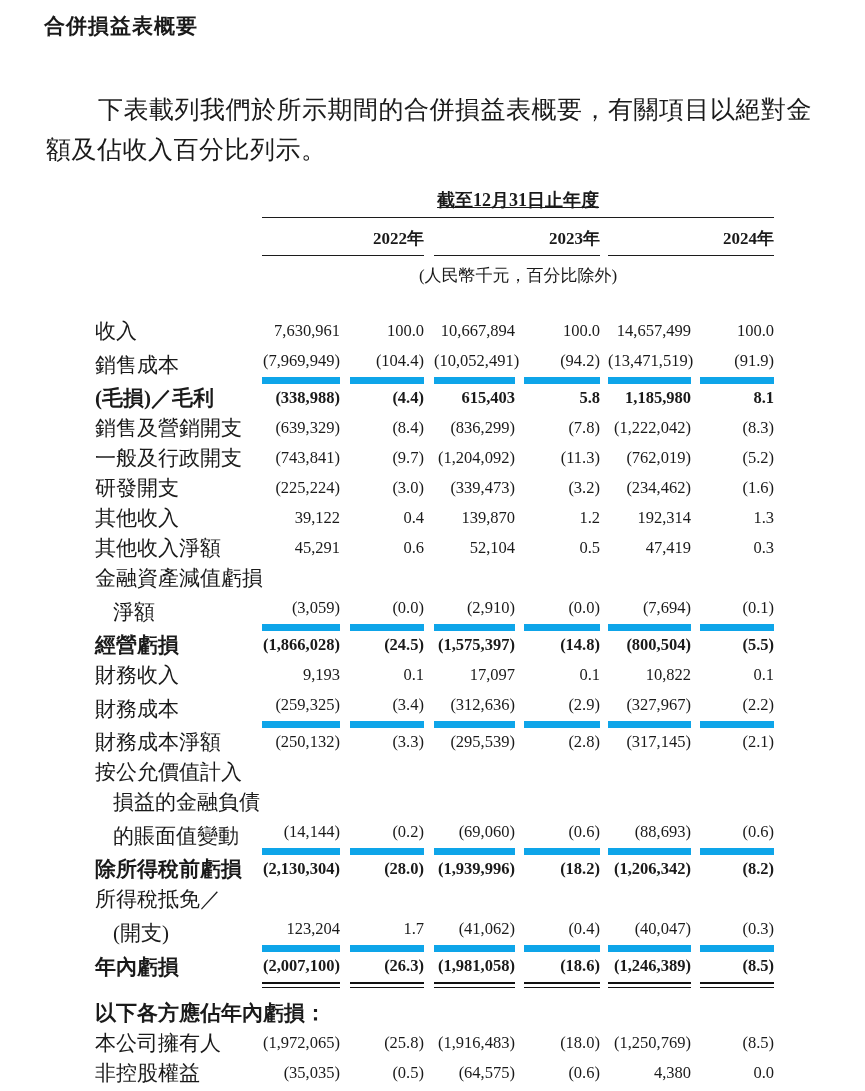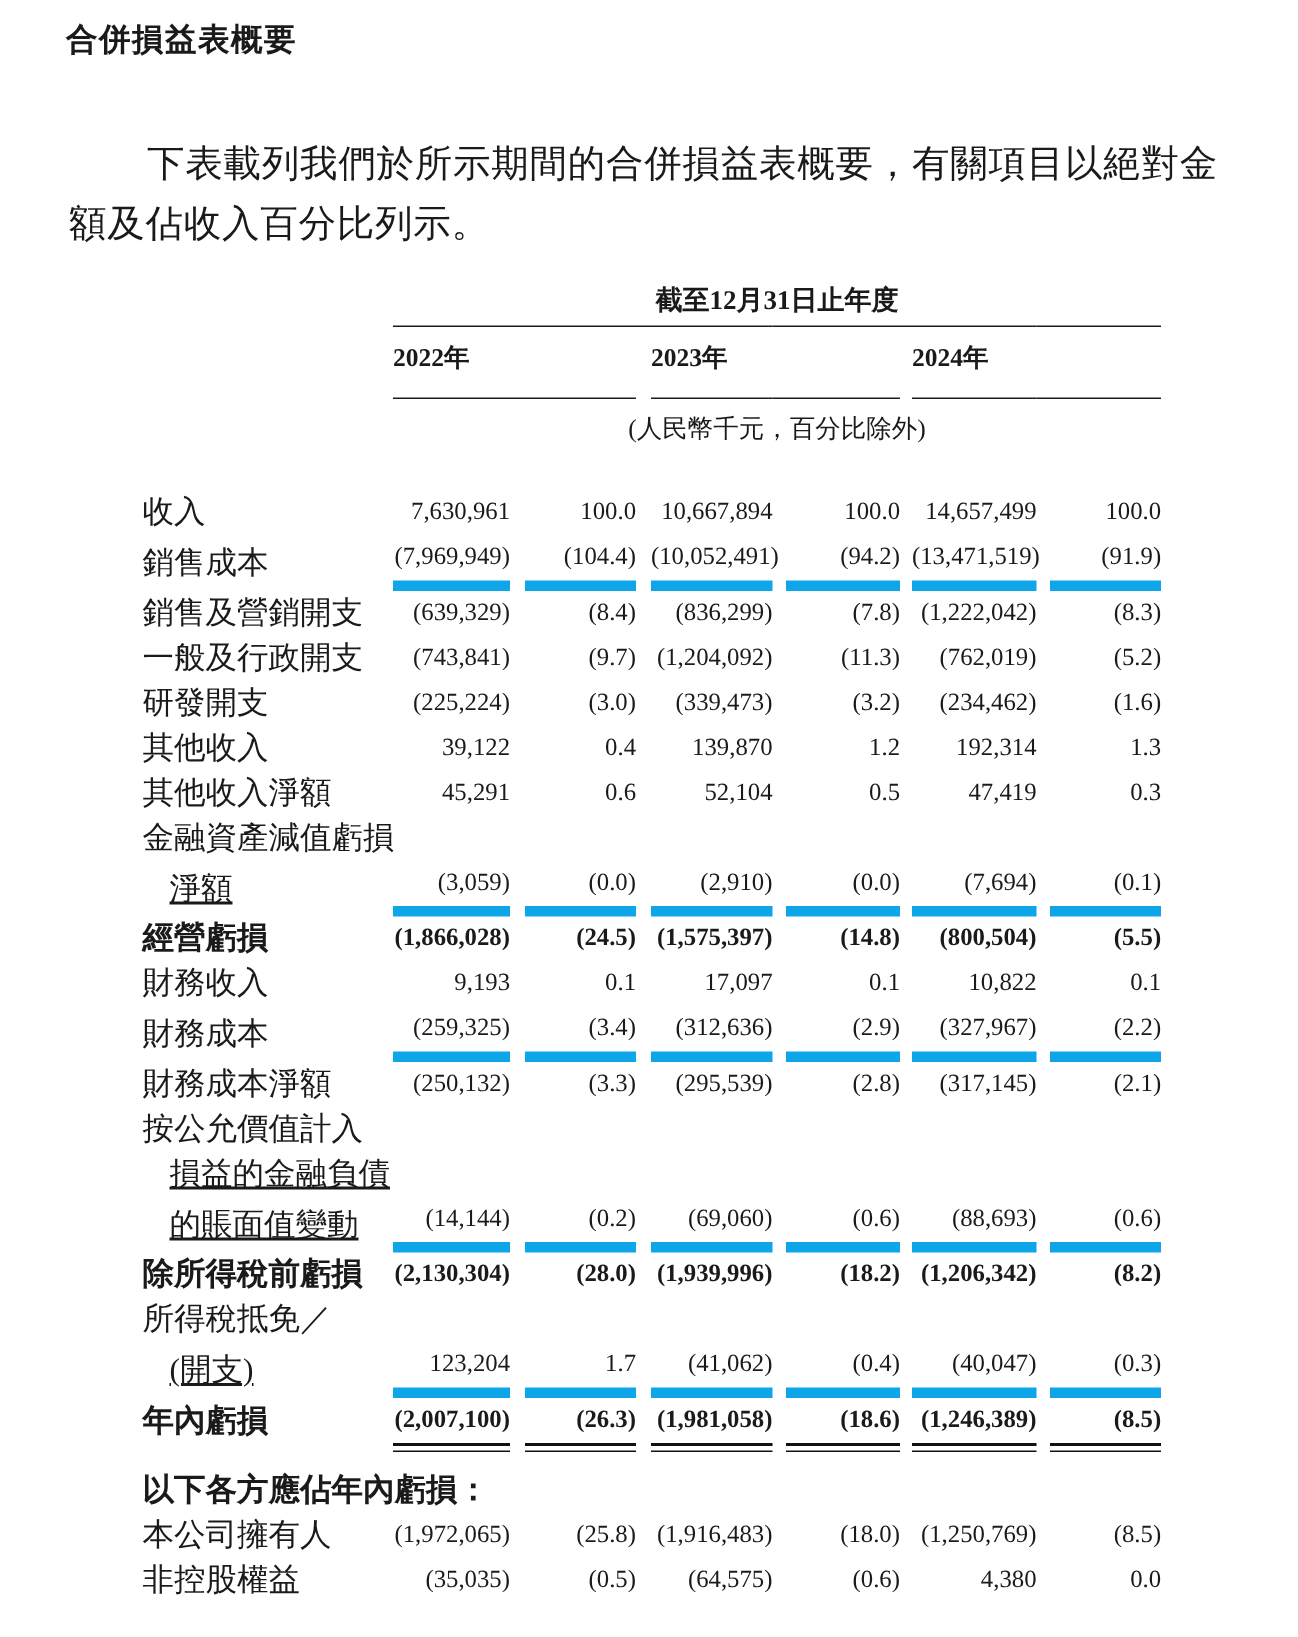--- a/index.html
+++ b/index.html
@@ -31,43 +31,44 @@
     border-collapse:collapse;
     table-layout:fixed;
   }
   table.fin td { vertical-align:bottom; }
 
   
   td.period {
     text-align:center; font-weight:bold; font-size:18px;
     padding:2px 0 5px 0;
     border-bottom:1.5px solid #1c1c1c;
+    text-decoration:underline;
   }
   td.year {
-    text-align:left; font-weight:bold; font-size:17px;
-    padding:9px 0 15px 0;
+    text-align:right; font-weight:bold; font-size:17px;
+    padding:9px 0 5px 0;
     border-bottom:1.5px solid #1c1c1c;
   }
   td.subh {
     text-align:center; font-weight:bold; font-size:17px;
     padding:9px 0 5px 0;
     border-bottom:1.5px solid #1c1c1c;
   }
   td.note {
     text-align:center; font-size:17px;
     padding:8px 0 4px 0;
   }
   tr.gap td { height:26px; border:none; }
 
   
   td.lbl {
     font-size:21px; white-space:nowrap; overflow:visible;
     padding:4px 0 6px 0; line-height:20px;
   }
-  td.lbl.ind { padding-left:18px;text-decoration:underline; }
+  td.lbl.ind { padding-left:18px; }
   td.num {
     font-size:16.5px; text-align:right; white-space:nowrap;
     padding:4px 0 6px 0; line-height:20px;
     font-variant-numeric:tabular-nums;
   }
   td.sp { border:none !important; }
   tr.bold td { font-weight:bold; }
 
   td.num.u { border-bottom:7px solid #0ea5e9; }
   td.num.uu {
@@ -147,20 +148,34 @@
           <td class="num u">(104.4)</td>
           <td class="sp"></td>
           <td class="num u">(10,052,491)</td>
           <td class="sp"></td>
           <td class="num u">(94.2)</td>
           <td class="sp"></td>
           <td class="num u">(13,471,519)</td>
           <td class="sp"></td>
           <td class="num u">(91.9)</td>
         </tr>
+        <tr class="bold">
+          <td class="lbl">(毛損)／毛利</td>
+          <td class="num">(338,988)</td>
+          <td class="sp"></td>
+          <td class="num">(4.4)</td>
+          <td class="sp"></td>
+          <td class="num">615,403</td>
+          <td class="sp"></td>
+          <td class="num">5.8</td>
+          <td class="sp"></td>
+          <td class="num">1,185,980</td>
+          <td class="sp"></td>
+          <td class="num">8.1</td>
+        </tr>
         <tr>
           <td class="lbl">銷售及營銷開支</td>
           <td class="num">(639,329)</td>
           <td class="sp"></td>
           <td class="num">(8.4)</td>
           <td class="sp"></td>
           <td class="num">(836,299)</td>
           <td class="sp"></td>
           <td class="num">(7.8)</td>
           <td class="sp"></td>

